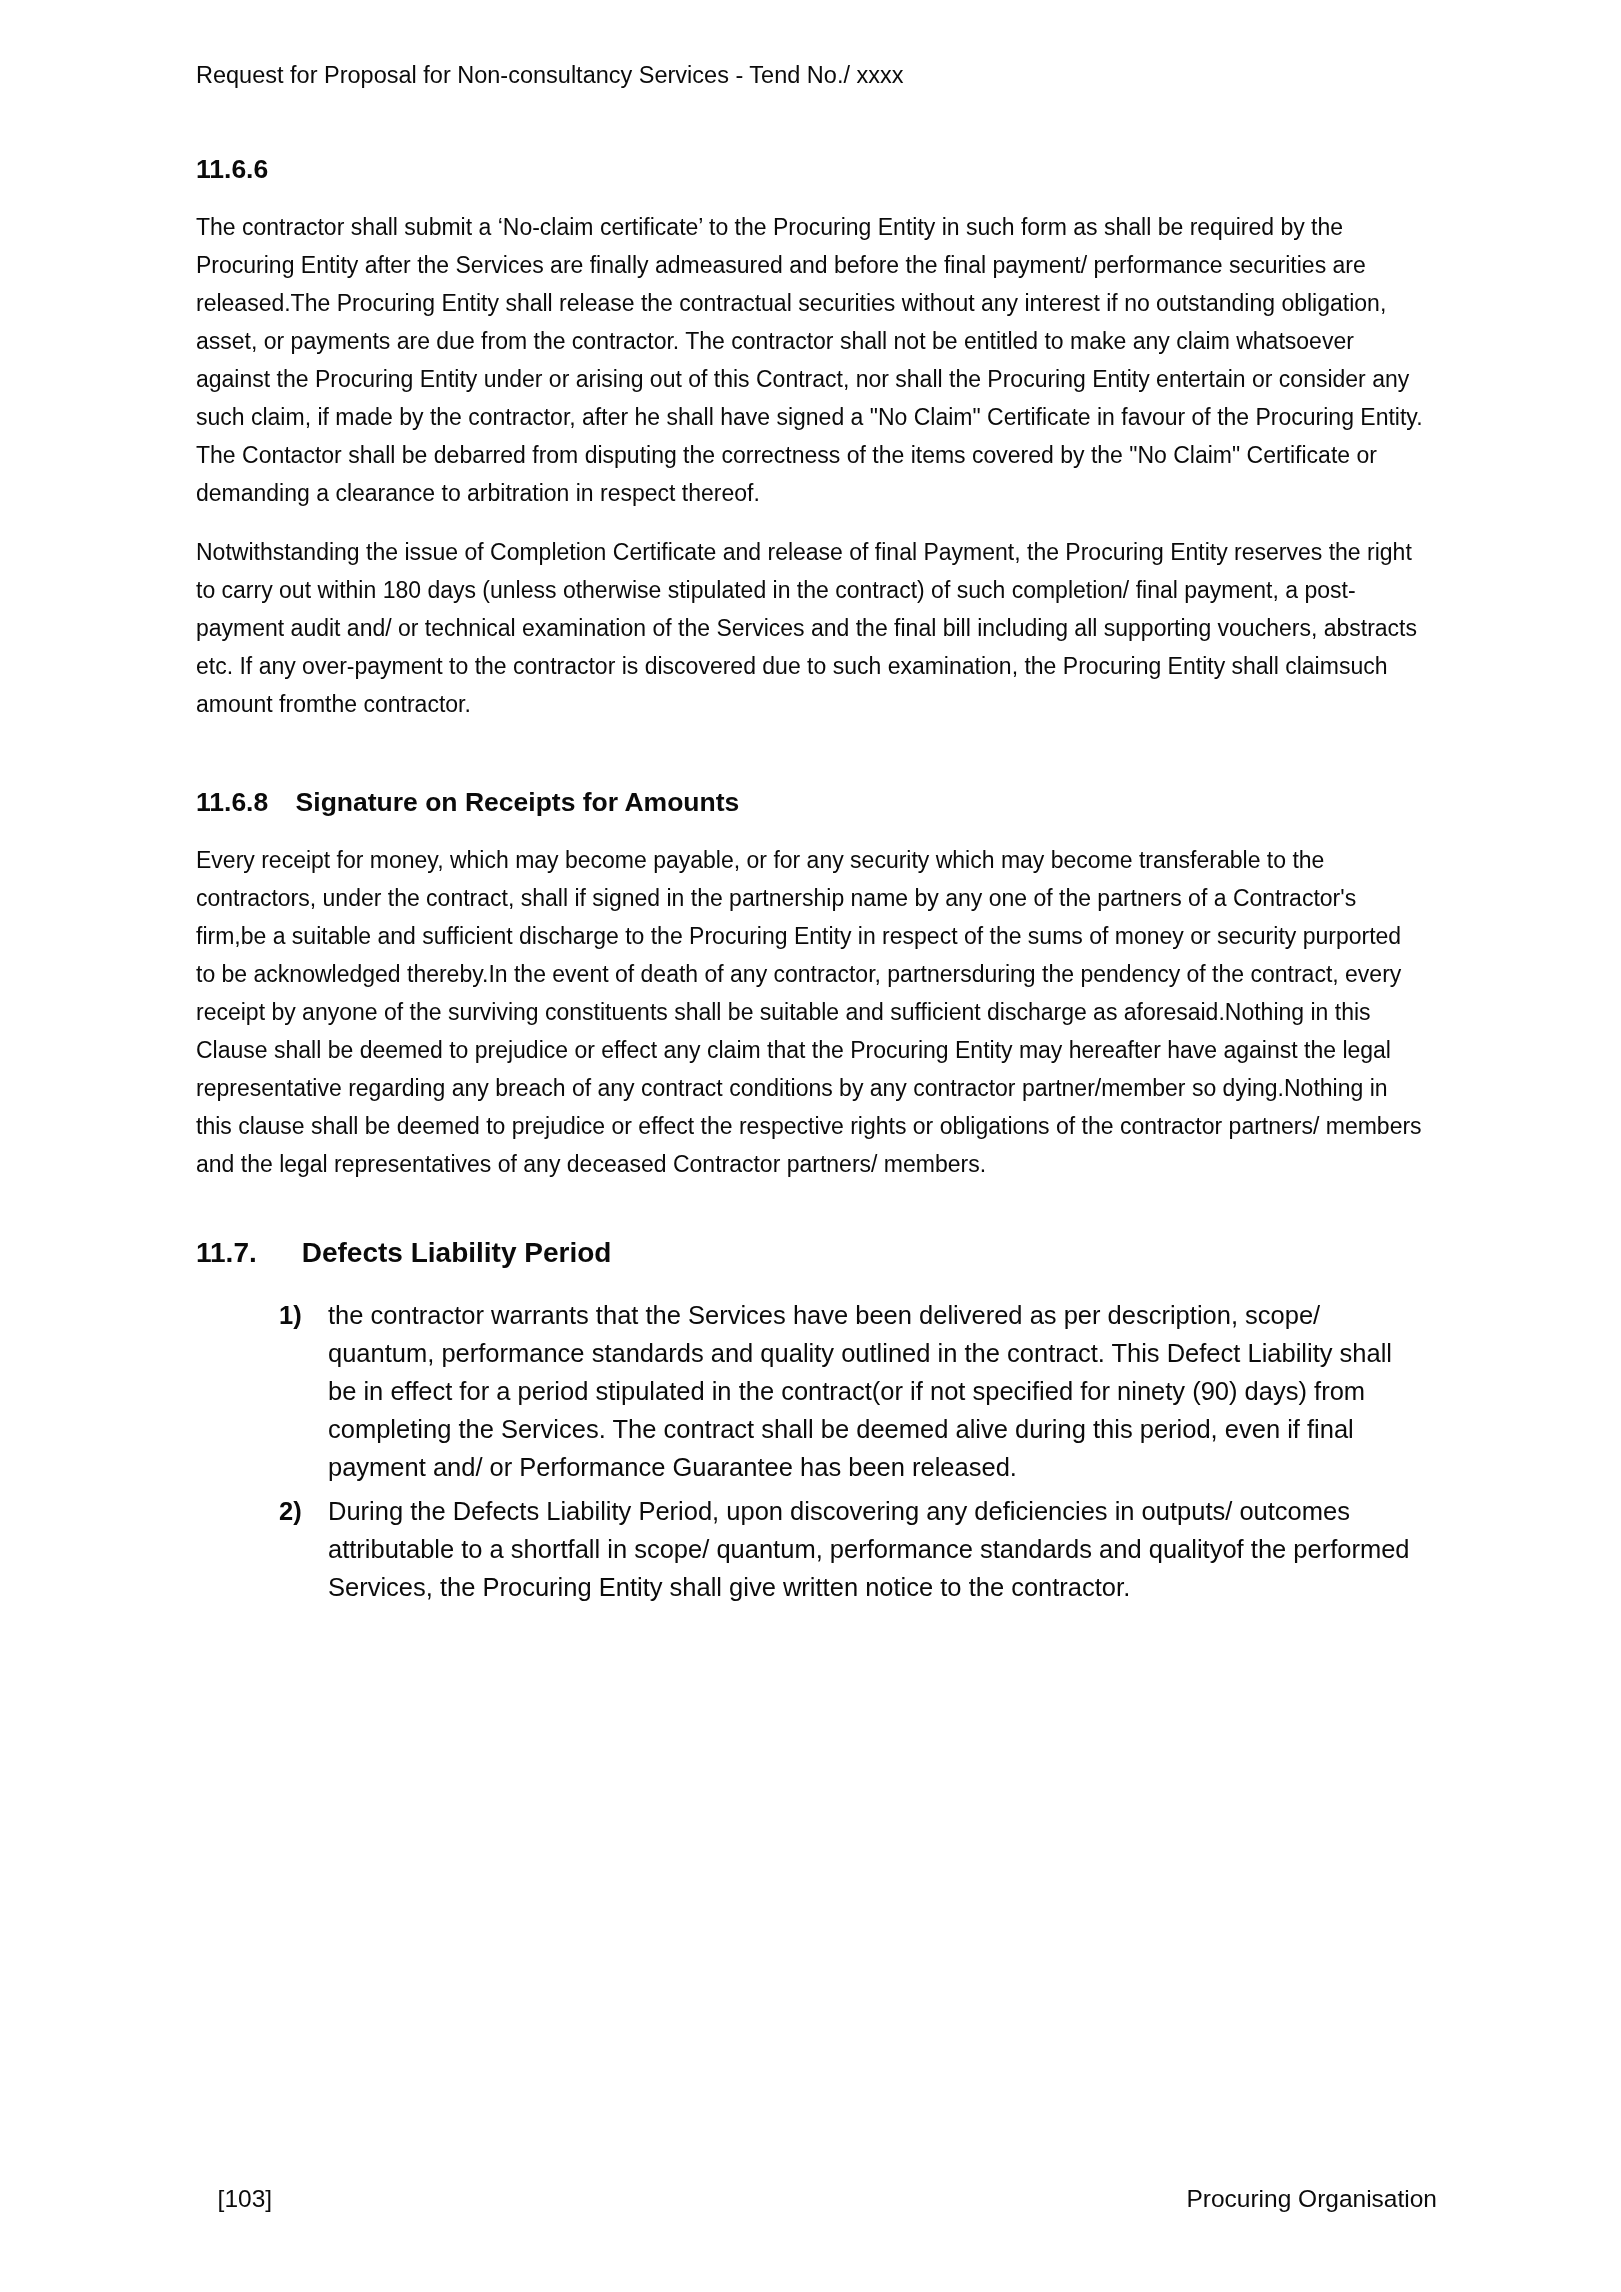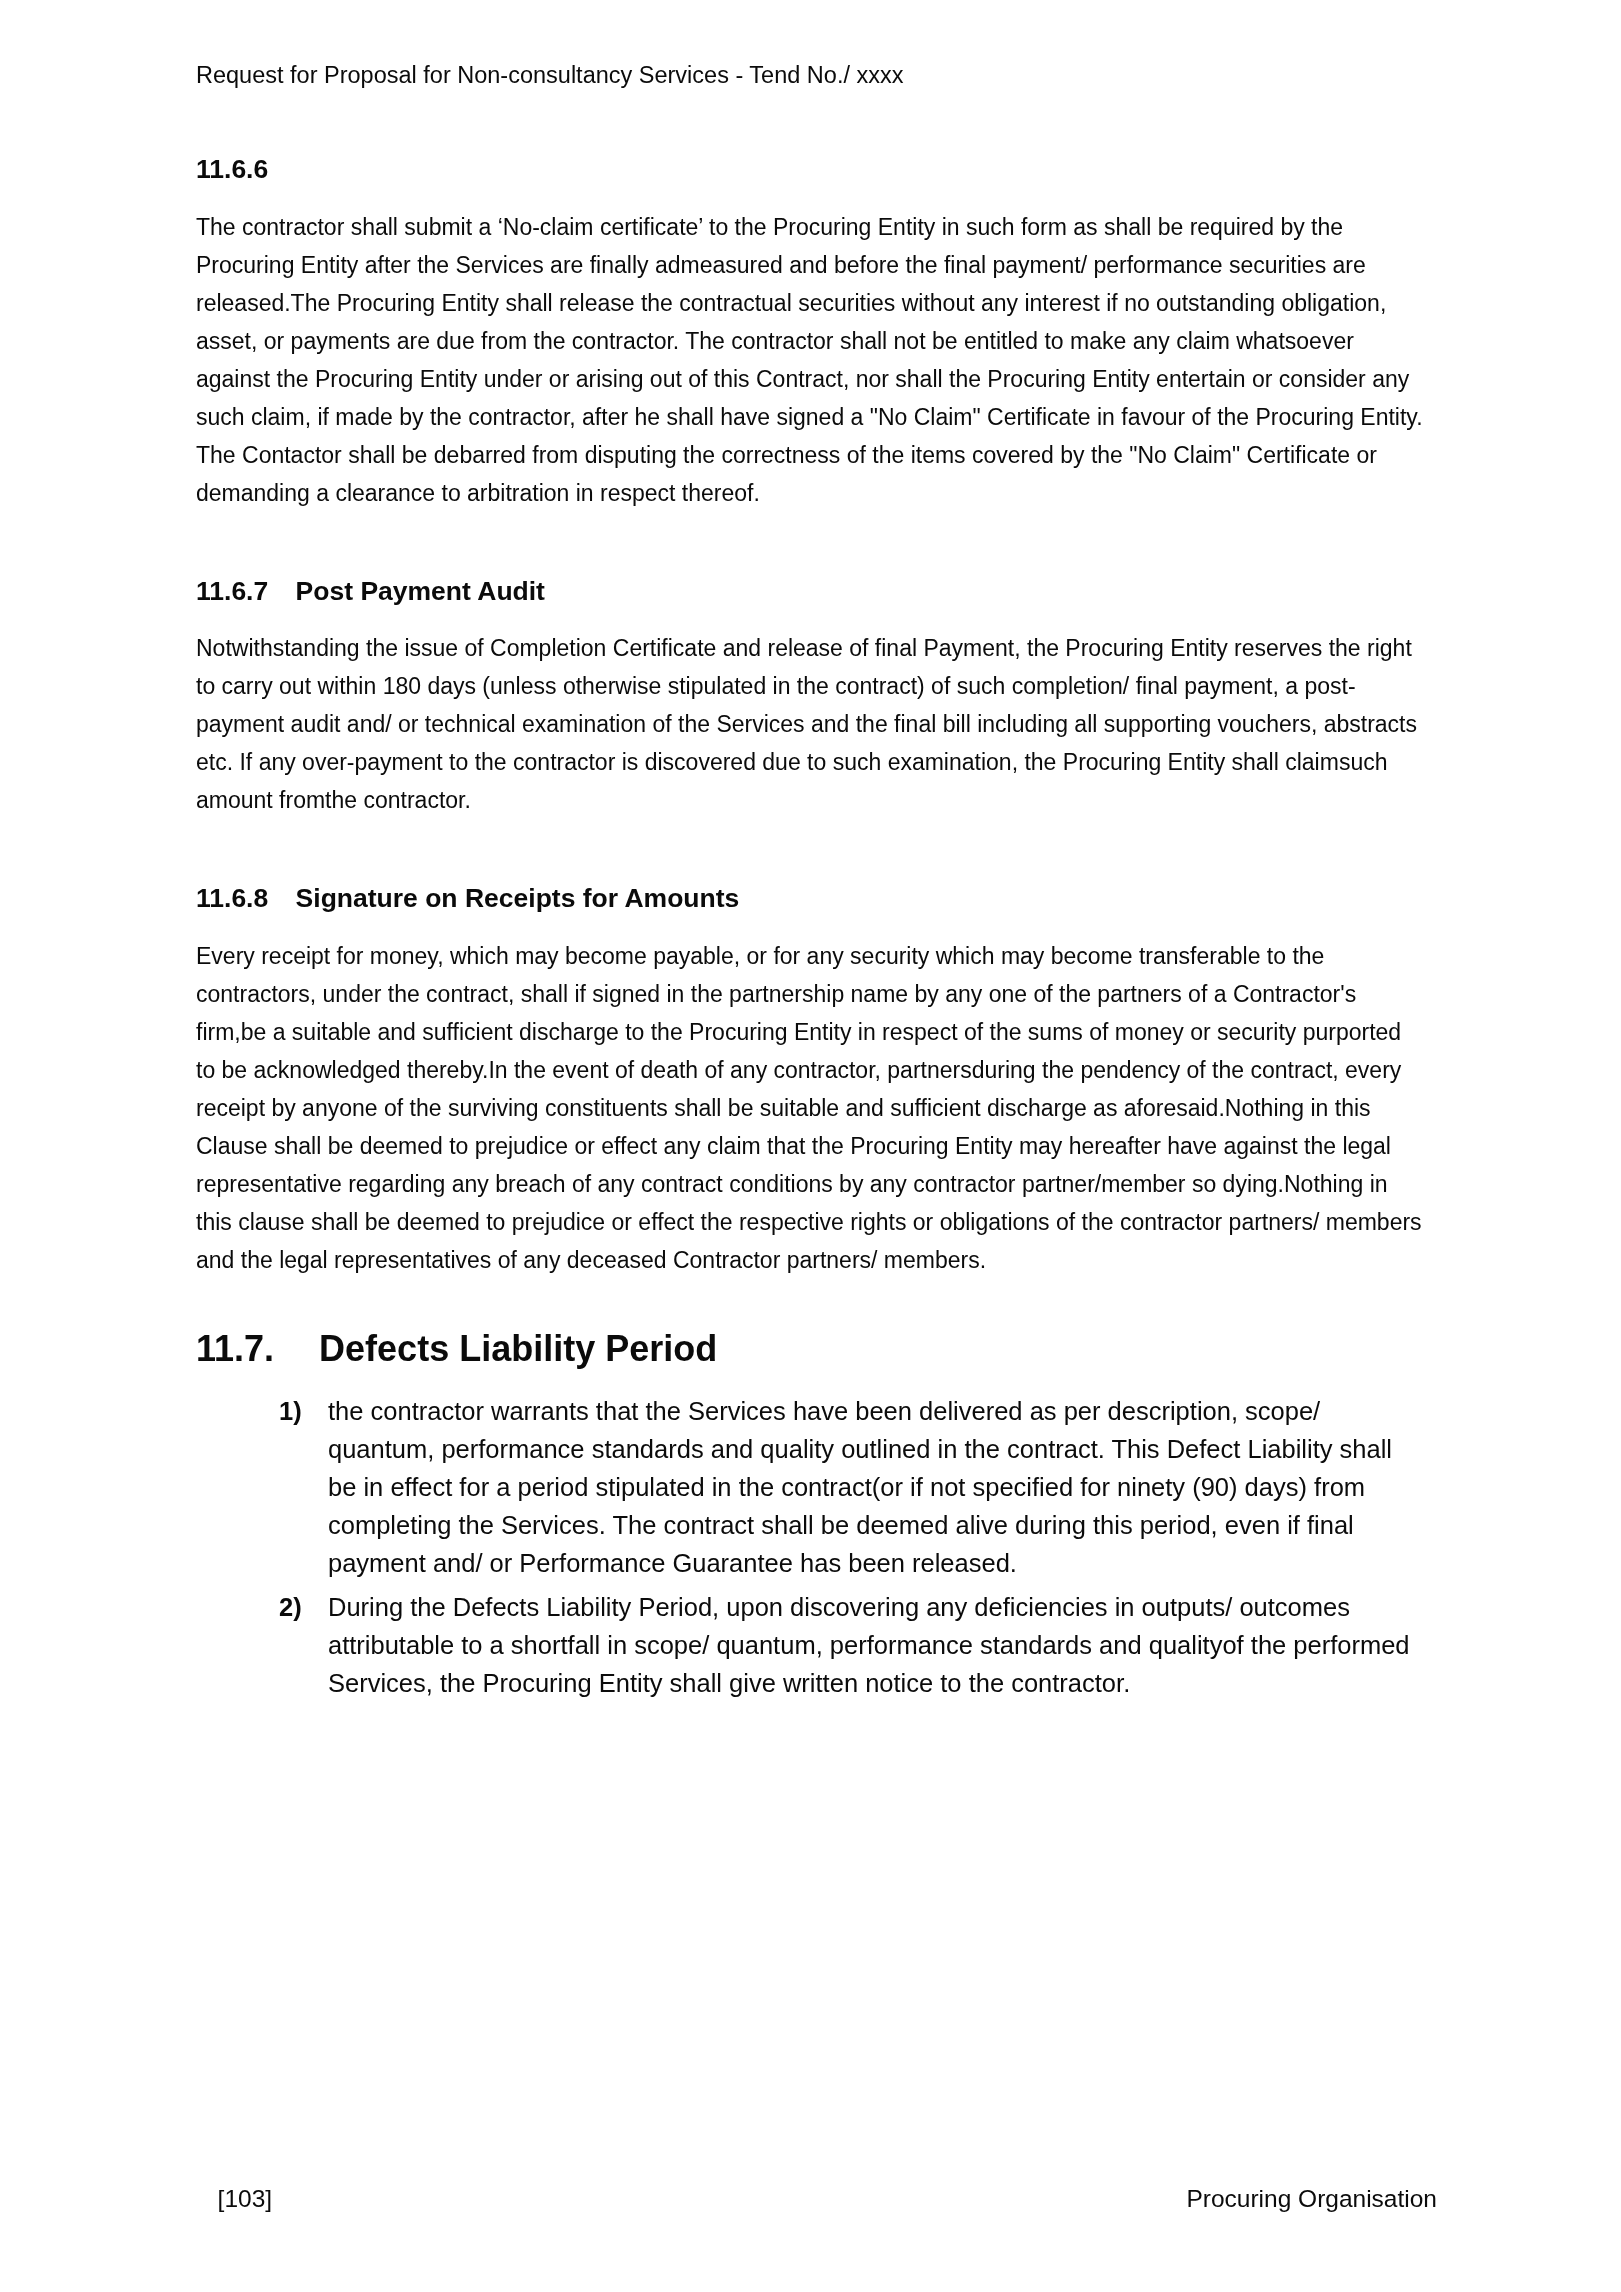--- a/index.html
+++ b/index.html
@@ -29,21 +29,21 @@
     font-weight: bold;
     line-height: 33px;
     display: flex;
   }
   .section-heading .num {
     flex: 0 0 auto;
     margin-right: 27.4px;
   }
   .section-heading.major {
     margin-top: 51px;
-    font-size: 36px;
+    font-size: 28px;
     line-height: 37px;
     text-align: right;
   }
   .section-heading.major .num {
     margin-right: 45px;
   }
   .body-para {
     margin-top: 21.6px;
     font-size: 23px;
     line-height: 38px;
@@ -85,24 +85,20 @@
 
 <div class="page">
 
   <div class="doc-header">Request for Proposal for Non-consultancy Services - Tend No./ xxxx</div>
 
   <div class="section-heading">
     <span class="num">11.6.6</span>
   </div>
   <div class="body-para">The contractor shall submit a ‘No-claim certificate’ to the Procuring Entity in such form as shall be required by the Procuring Entity after the Services are finally admeasured and before the final payment/ performance securities are released.The Procuring Entity shall release the contractual securities without any interest if no outstanding obligation, asset, or payments are due from the contractor. The contractor shall not be entitled to make any claim whatsoever against the Procuring Entity under or arising out of this Contract, nor shall the Procuring Entity entertain or consider any such claim, if made by the contractor, after he shall have signed a "No Claim" Certificate in favour of the Procuring Entity. The Contactor shall be debarred from disputing the correctness of the items covered by the "No Claim" Certificate or demanding a clearance to arbitration in respect thereof.</div>
 
-  <div class="section-heading">
-    <span class="num">11.6.7</span>
-    <span class="title">Post Payment Audit</span>
-  </div>
   <div class="body-para">Notwithstanding the issue of Completion Certificate and release of final Payment, the Procuring Entity reserves the right to carry out within 180 days (unless otherwise stipulated in the contract) of such completion/ final payment, a post-payment audit and/ or technical examination of the Services and the final bill including all supporting vouchers, abstracts etc. If any over-payment to the contractor is discovered due to such examination, the Procuring Entity shall claimsuch amount fromthe contractor.</div>
 
   <div class="section-heading">
     <span class="num">11.6.8</span>
     <span class="title">Signature on Receipts for Amounts</span>
   </div>
   <div class="body-para">Every receipt for money, which may become payable, or for any security which may become transferable to the contractors, under the contract, shall if signed in the partnership name by any one of the partners of a Contractor's firm,be a suitable and sufficient discharge to the Procuring Entity in respect of the sums of money or security purported to be acknowledged thereby.In the event of death of any contractor, partnersduring the pendency of the contract, every receipt by anyone of the surviving constituents shall be suitable and sufficient discharge as aforesaid.Nothing in this Clause shall be deemed to prejudice or effect any claim that the Procuring Entity may hereafter have against the legal representative regarding any breach of any contract conditions by any contractor partner/member so dying.Nothing in this clause shall be deemed to prejudice or effect the respective rights or obligations of the contractor partners/ members and the legal representatives of any deceased Contractor partners/ members.</div>
 
   <div class="section-heading major">
     <span class="num">11.7.</span>

